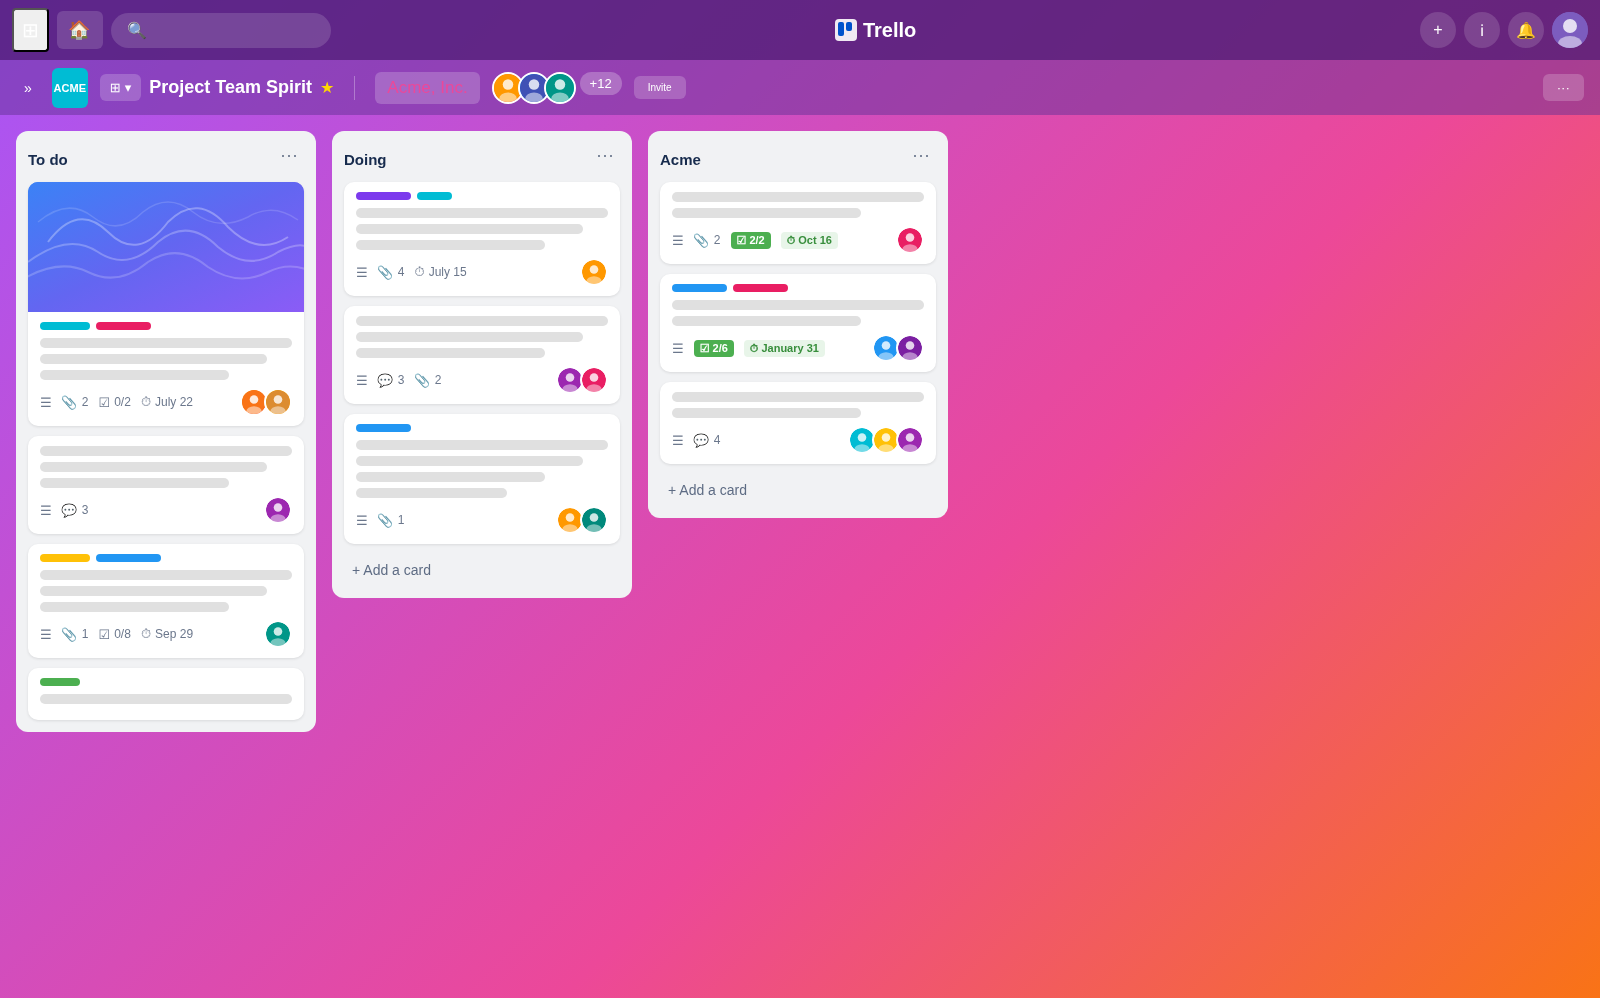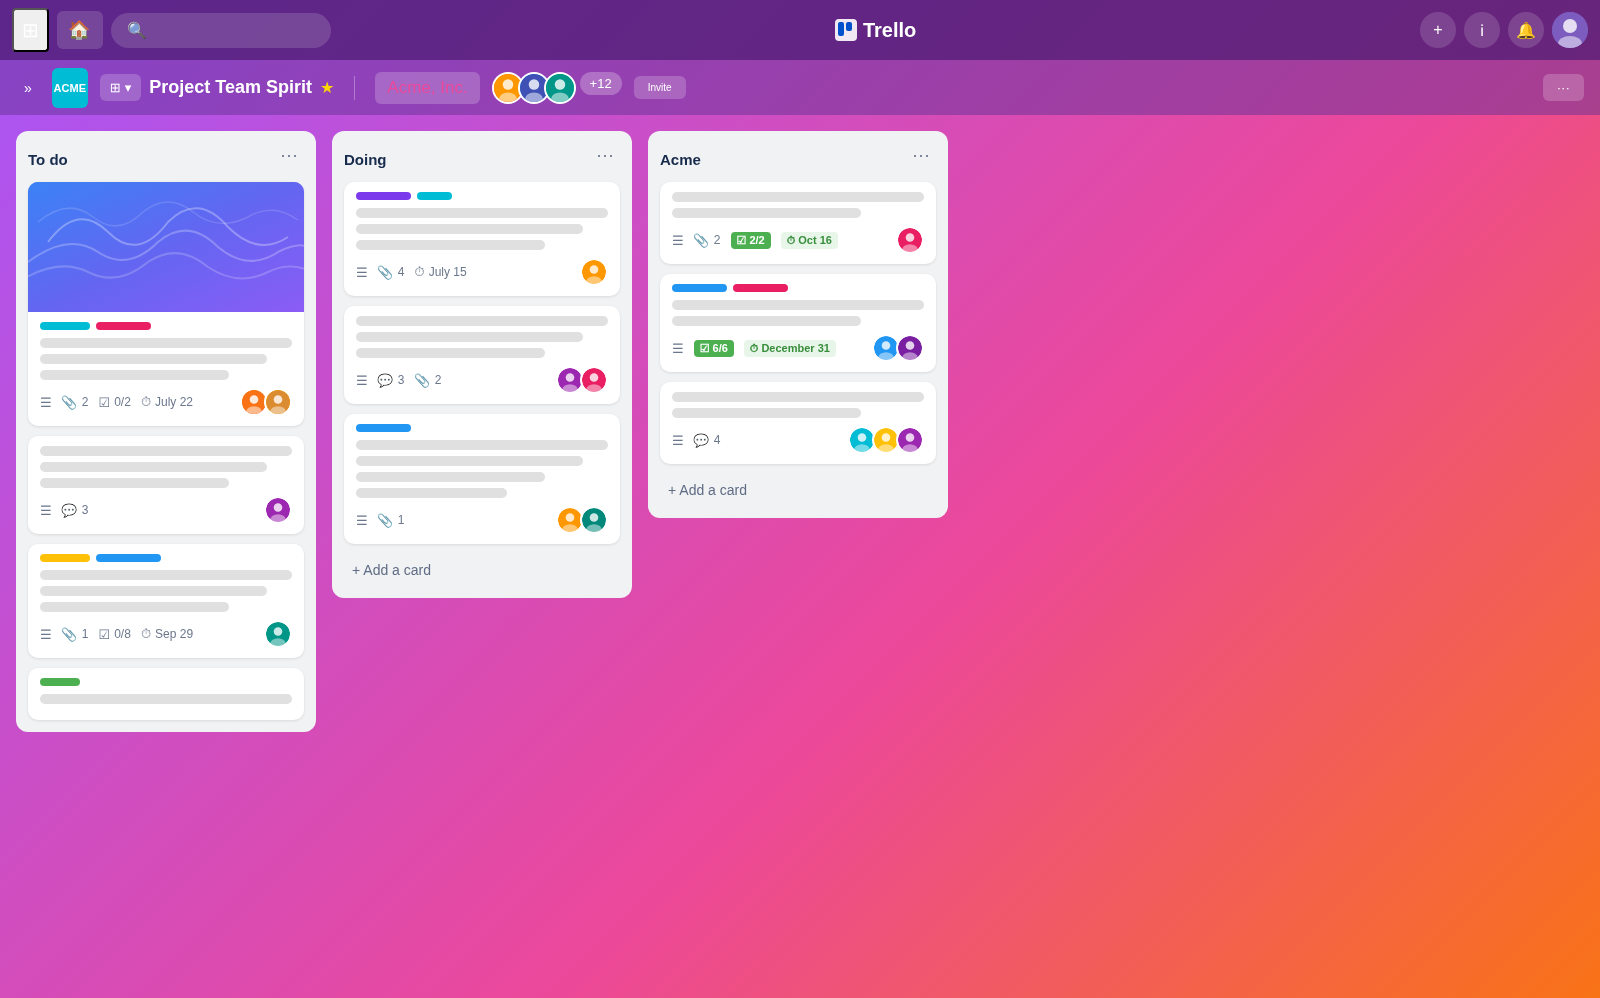--- a/index.html
+++ b/index.html
@@ -653,25 +653,25 @@
         <span class="label label-pink"></span>
       </div>
       <div class="card-text-line full"></div>
       <div class="card-text-line medium"></div>
       <div class="card-meta">
         <span class="meta-item">
             <span class="meta-icon">☰</span>
           </span>
         <span class="badge-green">
             <span>☑</span>
-            <span>6/6</span>
+            <span>2/6</span>
           </span>
         <span class="badge-outline-green" style="border:none;background:#e8f5e9;color:#388e3c;border-radius:4px;padding:2px 6px;font-size:11px;font-weight:600;display:flex;align-items:center;gap:3px;">
             <span>⏱</span>
-            <span>December 31</span>
+            <span>January 31</span>
           </span>
         <span class="meta-spacer"></span>
         <div class="card-avatars">
           <div class="card-avatar">
             <svg viewBox="0 0 28 28">
                 <circle cx="14" cy="14" r="14" fill="#2196f3"></circle>
                 <circle cx="14" cy="11" r="5" fill="#fff" opacity="0.8"></circle>
                 <ellipse cx="14" cy="25" rx="9" ry="6" fill="#fff" opacity="0.45"></ellipse>
               </svg>
           </div>

